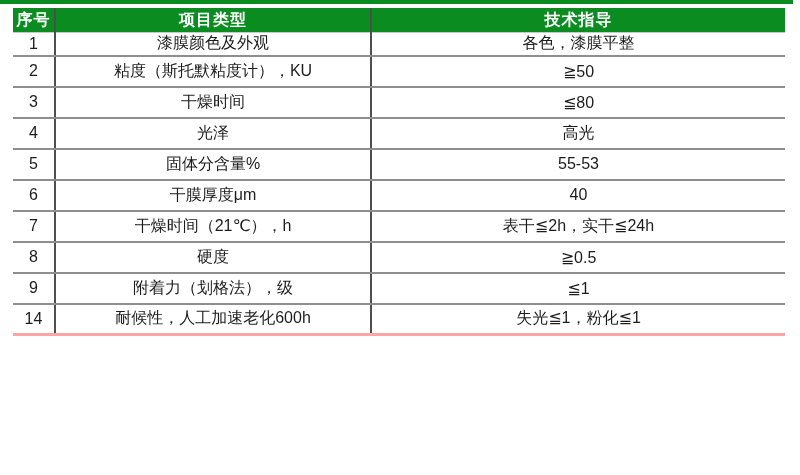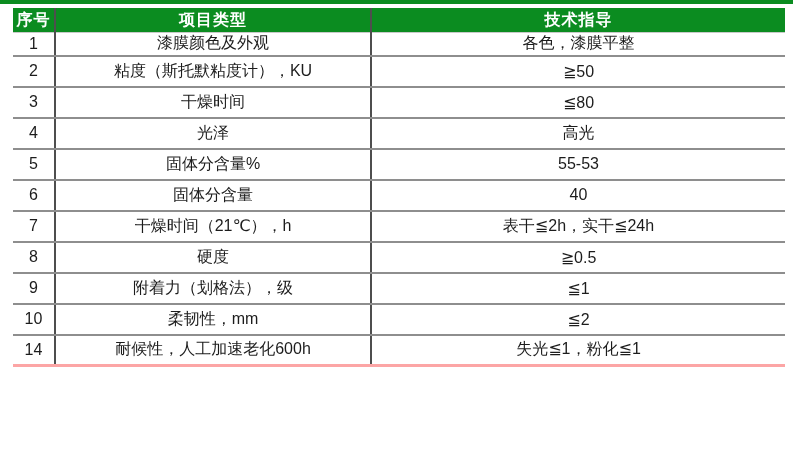--- a/index.html
+++ b/index.html
@@ -100,43 +100,38 @@
           <td>光泽</td>
           <td>高光</td>
         </tr>
         <tr>
           <td>5</td>
           <td>固体分含量%</td>
           <td>55-53</td>
         </tr>
         <tr>
           <td>6</td>
-          <td>固体分含量</td>
+          <td>干膜厚度μm</td>
           <td>40</td>
         </tr>
         <tr>
           <td>7</td>
           <td>干燥时间（21℃），h</td>
           <td>表干≦2h，实干≦24h</td>
         </tr>
         <tr>
           <td>8</td>
           <td>硬度</td>
           <td>≧0.5</td>
         </tr>
         <tr>
           <td>9</td>
           <td>附着力（划格法），级</td>
           <td>≦1</td>
         </tr>
         <tr>
-          <td>10</td>
-          <td>柔韧性，mm</td>
-          <td>≦2</td>
-        </tr>
-        <tr>
           <td>14</td>
           <td>耐候性，人工加速老化600h</td>
           <td>失光≦1，粉化≦1</td>
         </tr>
       </tbody>
   </table>
 </div>
 
 </body></html>

